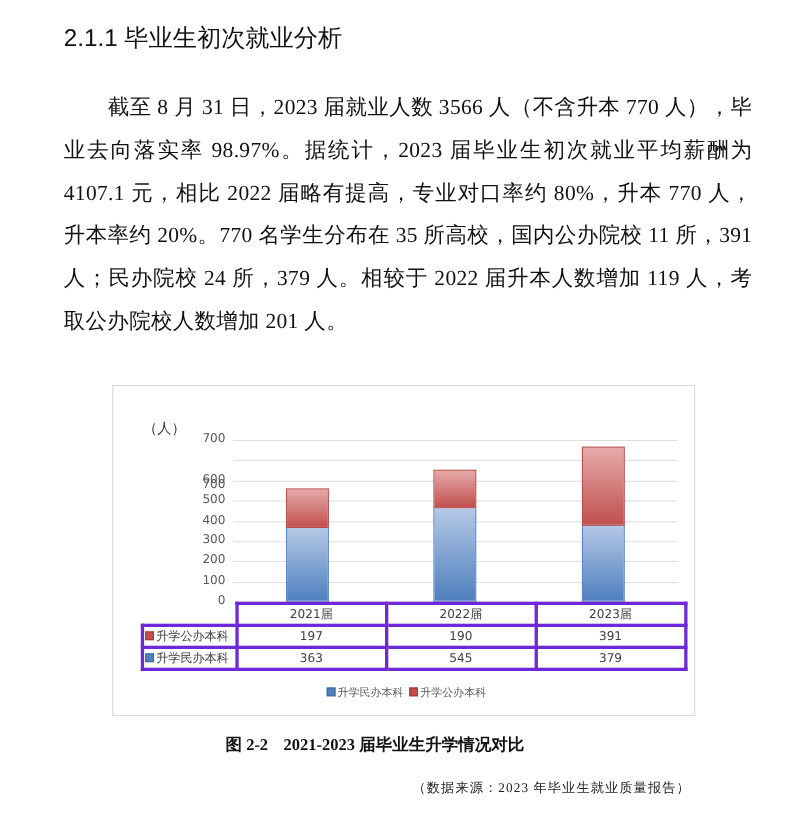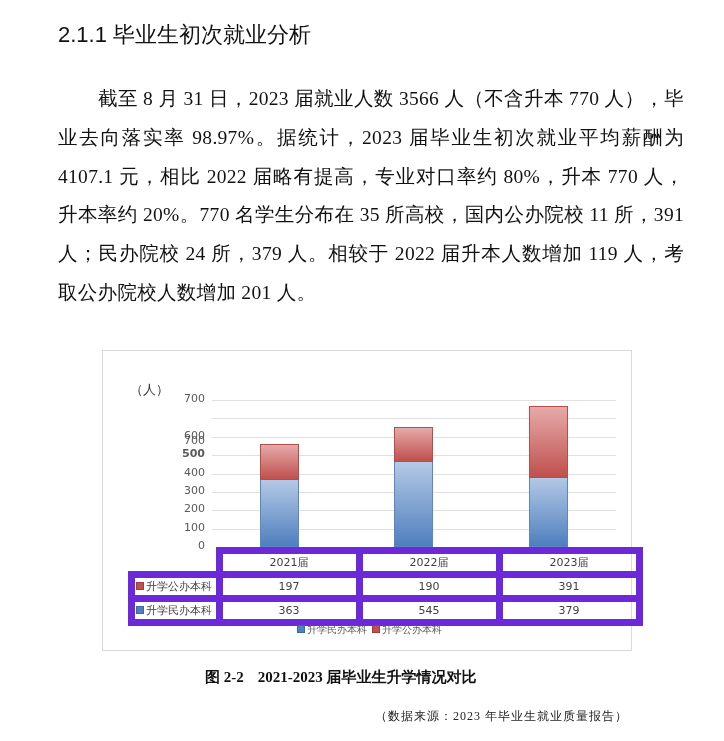--- a/index.html
+++ b/index.html
@@ -14,21 +14,21 @@
   .unit-label { position:absolute; left:130px; top:381px; font-size:13px;
                 font-family:"DejaVu Sans",sans-serif; color:#333; }
   .ytick { position:absolute; width:40px; text-align:right; font-size:11px;
            font-family:"DejaVu Sans",sans-serif; color:#595959; }
   .gridline { position:absolute; height:1px; background:#e0e0e0; }
   .bar-seg { position:absolute; box-sizing:border-box; }
   .seg-blue { background:linear-gradient(to bottom,#b4c9e6,#4f7fbe); border:1px solid #5b86c4; border-top:none; }
   .seg-red { background:linear-gradient(to bottom,#e5aaa9,#c0504d); border:1px solid #b94b48; }
   .dtable { position:absolute; border-collapse:collapse; font-family:"DejaVu Sans",sans-serif;
             font-size:11px; color:#404040; }
-  .dtable td { border:7px solid #6d28d9; text-align:center; height:17px; padding:0; }
+  .dtable td { border:3px solid #6d28d9; text-align:center; height:17px; padding:0; }
   .dtable td.lbl { text-align:left; white-space:nowrap; padding-left:1px; }
   .dtable td.blank { border:none; }
   .swatch { display:inline-block; width:8px; height:8px; margin-right:2px; vertical-align:0px; }
   .sw-red { background:#c0504d; border:1px solid #a03c39; box-sizing:border-box; }
   .sw-blue { background:#4f81bd; border:1px solid #3a6aa3; box-sizing:border-box; }
   .legend { position:absolute; left:0; top:623px; width:724px; text-align:center; padding-left:15px; box-sizing:border-box;
             font-family:"DejaVu Sans",sans-serif; font-size:10px; color:#595959; }
   .legend .item { display:inline-block; margin:0 1px; }
   .caption { position:absolute; left:205px; top:668px; font-size:15px; font-weight:bold;
              font-family:"Liberation Serif","DejaVu Serif",serif; }
@@ -48,21 +48,21 @@
     <div class="ytick" style="left: 165px; top: 539px;">0</div>
     <div class="gridline" style="left: 212px; width: 404px; top: 529px;"></div>
     <div class="ytick" style="left: 165px; top: 521px;">100</div>
     <div class="gridline" style="left: 212px; width: 404px; top: 510px;"></div>
     <div class="ytick" style="left: 165px; top: 502px;">200</div>
     <div class="gridline" style="left: 212px; width: 404px; top: 492px;"></div>
     <div class="ytick" style="left: 165px; top: 484px;">300</div>
     <div class="gridline" style="left: 212px; width: 404px; top: 474px;"></div>
     <div class="ytick" style="left: 165px; top: 466px;">400</div>
     <div class="gridline" style="left: 212px; width: 404px; top: 455px;"></div>
-    <div class="ytick" style="left: 165px; top: 447px; font-weight: bold;">500</div>
+    <div class="ytick" style="left: 165px; top: 447px;">500</div>
     <div class="gridline" style="left: 212px; width: 404px; top: 437px;"></div>
     <div class="ytick" style="left: 165px; top: 429px;">600</div>
     <div class="gridline" style="left: 212px; width: 404px; top: 418px;"></div>
     <div class="ytick" style="left: 165px; top: 434px;">700</div>
     <div class="gridline" style="left: 212px; width: 404px; top: 400px;"></div>
     <div class="ytick" style="left: 165px; top: 392px;">700</div>
     <div class="bar-seg seg-blue" style="left: 260px; width: 39px; top: 480px; height: 67px;"></div>
     <div class="bar-seg seg-red" style="left: 260px; width: 39px; top: 444px; height: 36px;"></div>
     <div class="bar-seg seg-blue" style="left: 394px; width: 39px; top: 462px; height: 85px;"></div>
     <div class="bar-seg seg-red" style="left: 394px; width: 39px; top: 427px; height: 35px;"></div>

